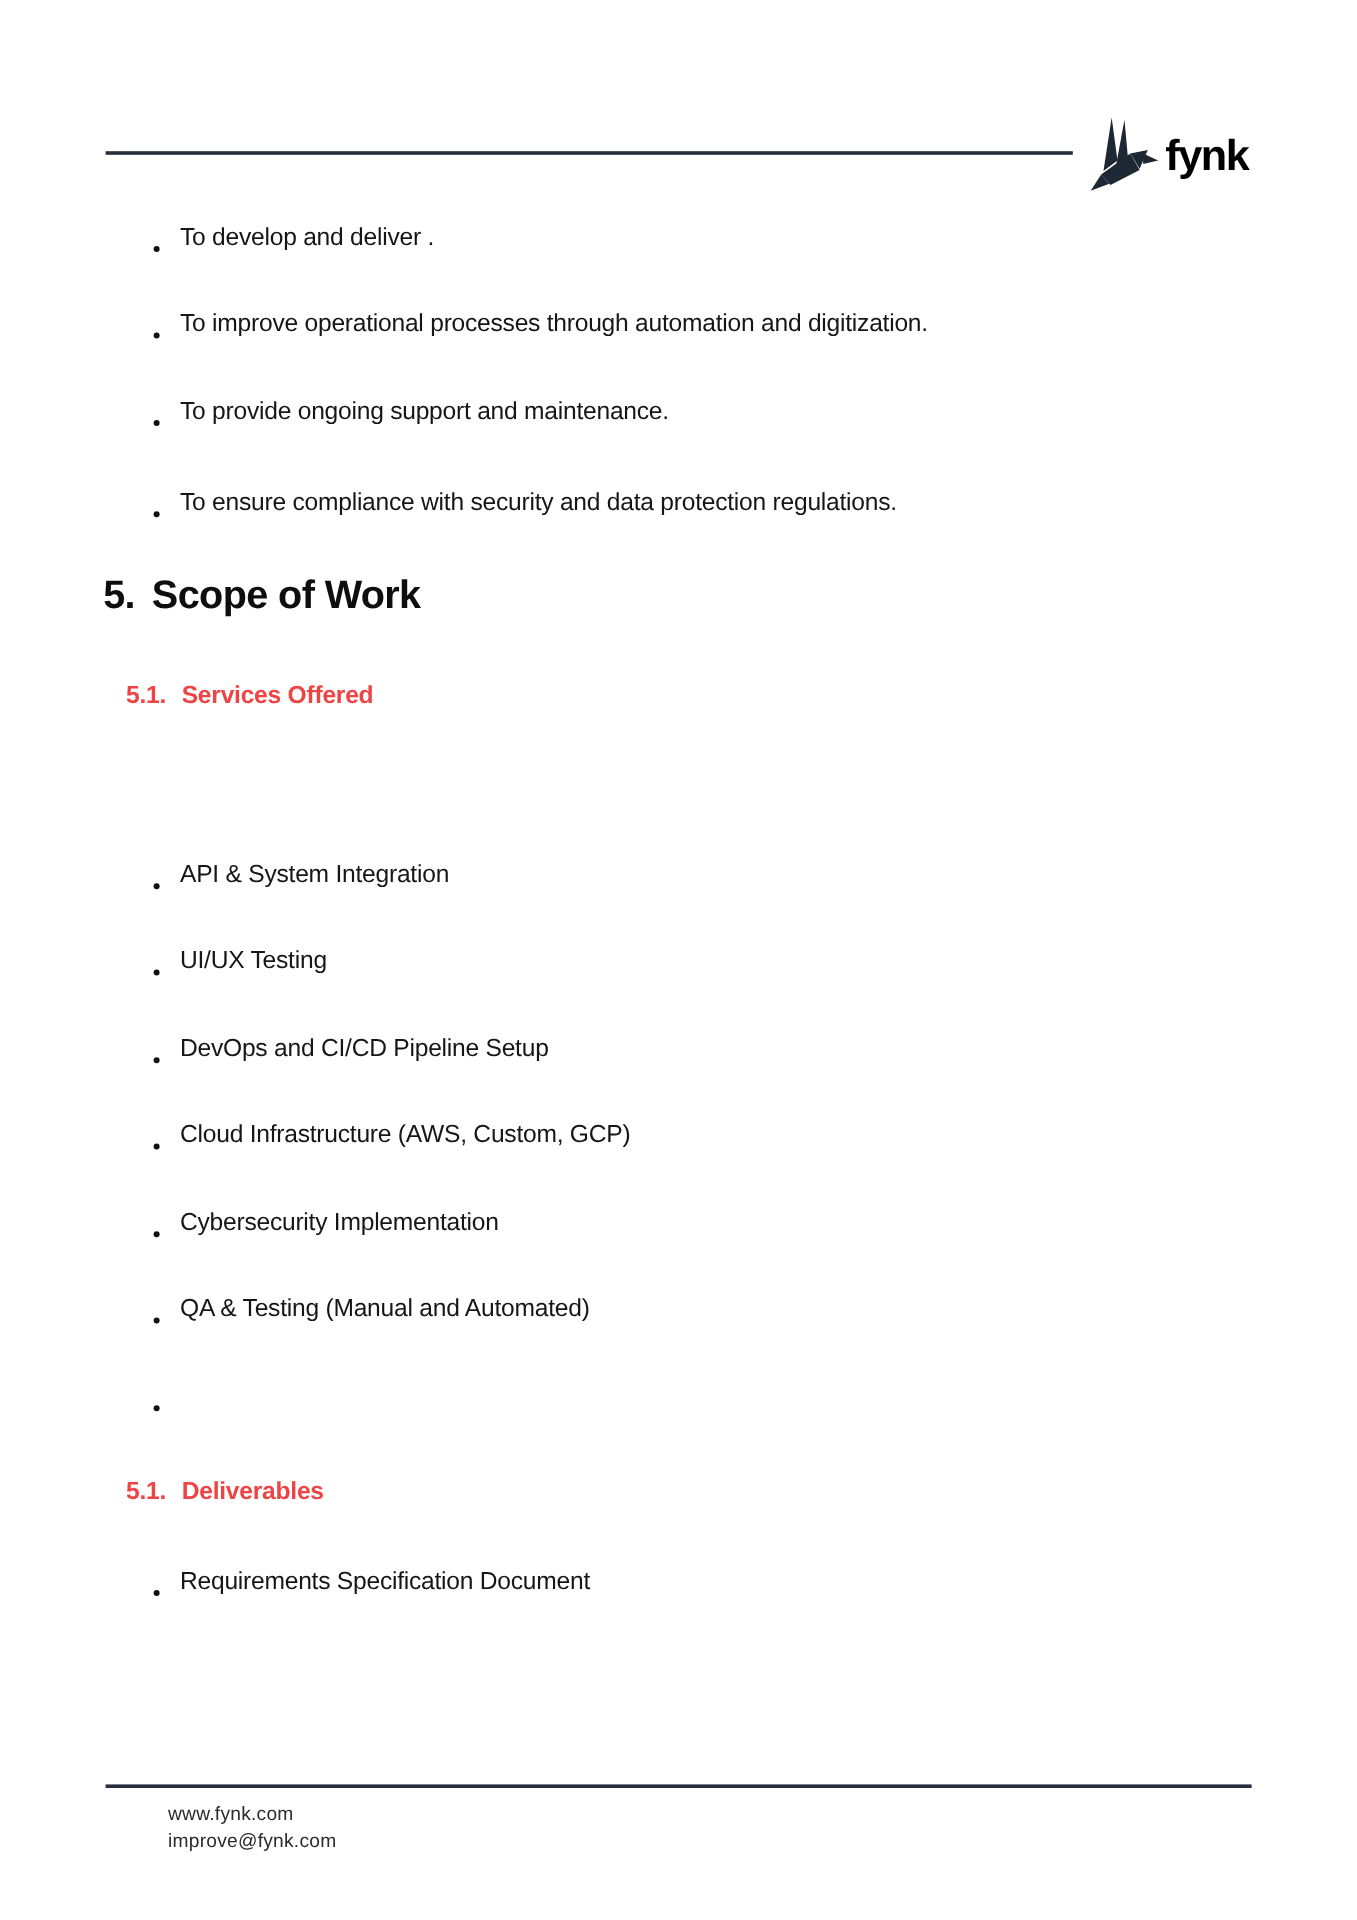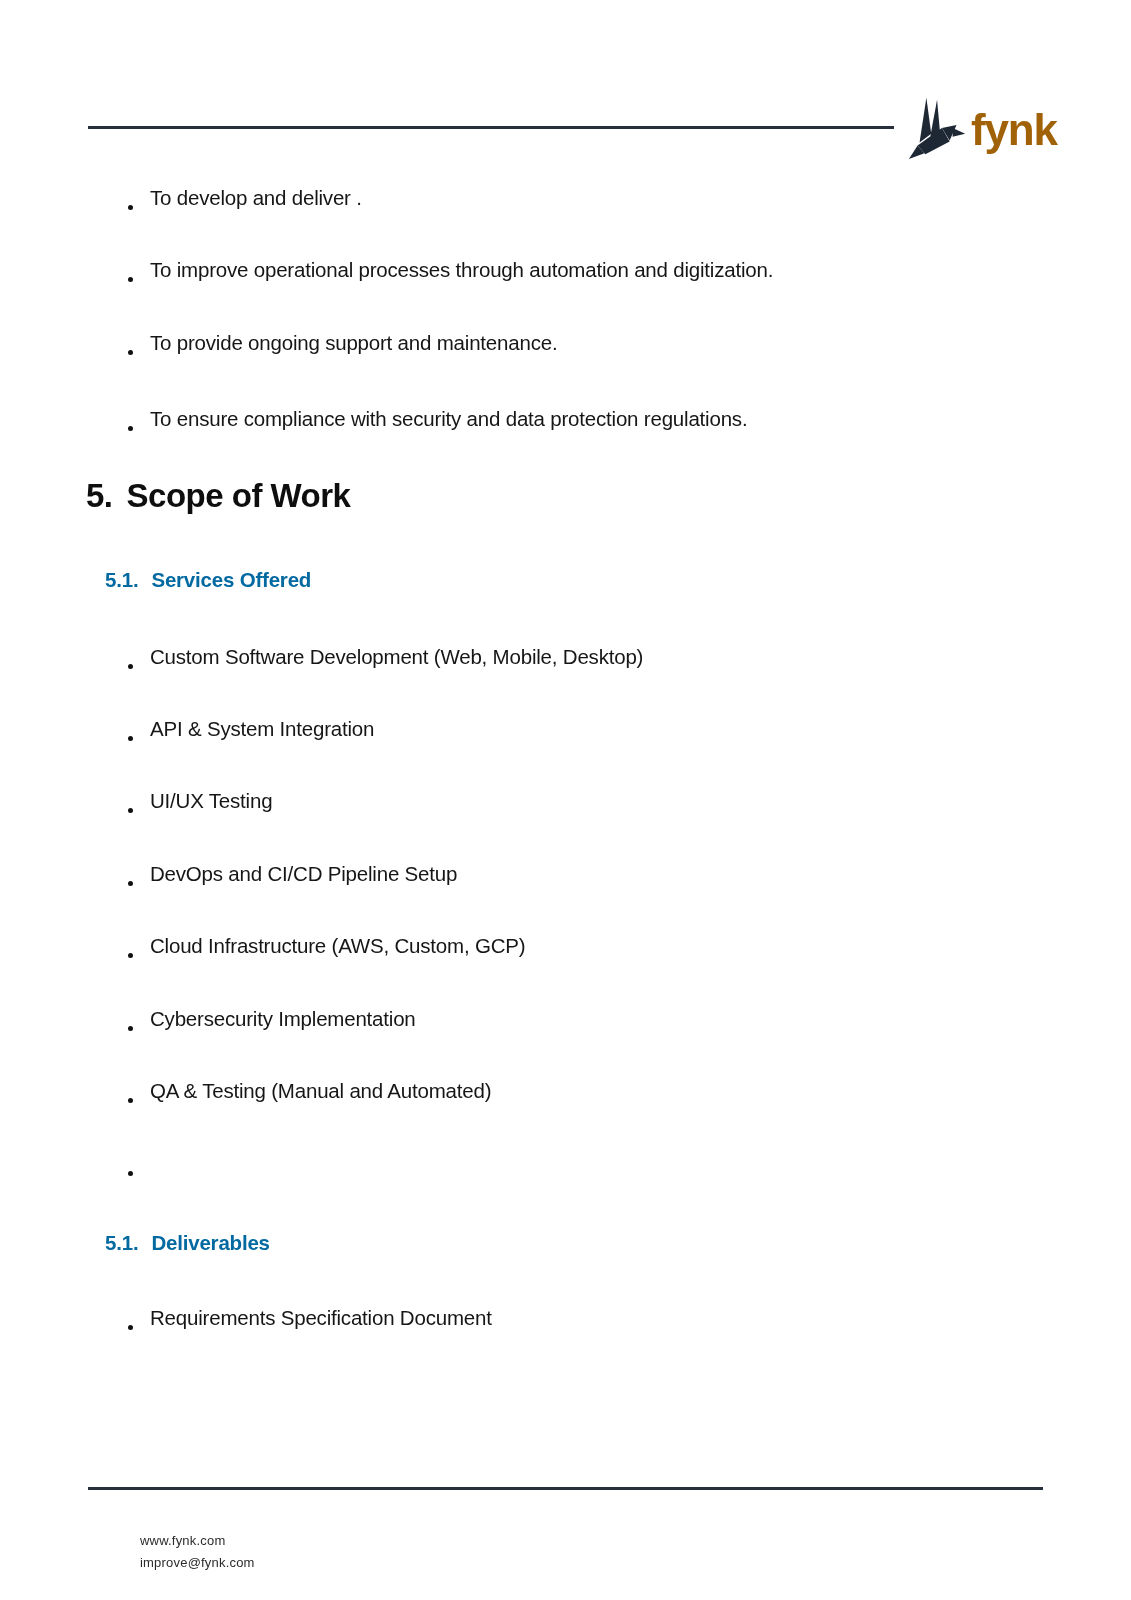--- a/index.html
+++ b/index.html
@@ -12,50 +12,50 @@
     color: #161616;
     overflow: hidden;
   }
   .hr { position: absolute; height: 3px; background: #272f3c; }
   #header-rule { left: 88px; top: 126px; width: 806px; }
   #footer-rule { left: 88px; top: 1487px; width: 955px; }
 
   .logo-icon { position: absolute; left: 905px; top: 93px; width: 68px; height: 68px; }
   .logo-word {
     position: absolute; left: 971px; top: 109px;
-    font-size: 44px; line-height: 42px; font-weight: 800;
-    letter-spacing: -1.2px; color: #a16207;
+    font-size: 36px; line-height: 42px; font-weight: 800;
+    letter-spacing: -1.2px; color: #000000;
   }
 
   .brow {
     position: absolute; left: 128px; display: flex; align-items: flex-end;
     gap: 17px; height: 28px; font-size: 20.5px; letter-spacing: -0.2px;
     color: #161616; white-space: nowrap;
   }
   .brow .dot {
     width: 5px; height: 5px; border-radius: 50%;
     background: #111111; flex: 0 0 auto; margin-top: 2px;
   }
 
   .h1 {
     position: absolute; left: 86px; top: 473px; display: flex; gap: 14px;
     font-size: 33px; line-height: 46px; font-weight: 700;
     letter-spacing: -0.5px; color: #0e0e0e; white-space: nowrap;
   }
   .h2 {
     position: absolute; left: 105px; display: flex; gap: 13px;
     font-size: 20.5px; line-height: 28px; font-weight: 700;
-    letter-spacing: -0.2px; color: #0369a1; white-space: nowrap; text-align: right;
+    letter-spacing: -0.2px; color: #ef4444; white-space: nowrap; text-align: right;
   }
   #h2-services { top: 566px; }
   #h2-deliverables { top: 1229px; }
 
   .ftext {
-    position: absolute; left: 140px; font-size: 13px; line-height: 22px;
-    color: #2b2b2b; letter-spacing: 0.2px; white-space: nowrap; margin-top: 28px;
+    position: absolute; left: 140px; font-size: 16px; line-height: 22px;
+    color: #2b2b2b; letter-spacing: 0.2px; white-space: nowrap;
   }
   #footer-web { top: 1502px; }
   #footer-email { top: 1524px; }
 </style>
 </head>
 <body>
 
 <div class="page">
 
   <div class="hr" id="header-rule"></div>
@@ -90,24 +90,20 @@
   <div class="h1">
     <span>5.</span>
     <span>Scope of Work</span>
   </div>
 
   <div class="h2" id="h2-services">
     <span>5.1.</span>
     <span>Services Offered</span>
   </div>
 
-  <div class="brow" style="top:641px">
-    <span class="dot"></span>
-    <span>Custom Software Development (Web, Mobile, Desktop)</span>
-  </div>
   <div class="brow" style="top:713px">
     <span class="dot"></span>
     <span>API &amp; System Integration</span>
   </div>
   <div class="brow" style="top:785px">
     <span class="dot"></span>
     <span>UI/UX Testing</span>
   </div>
   <div class="brow" style="top:858px">
     <span class="dot"></span>

